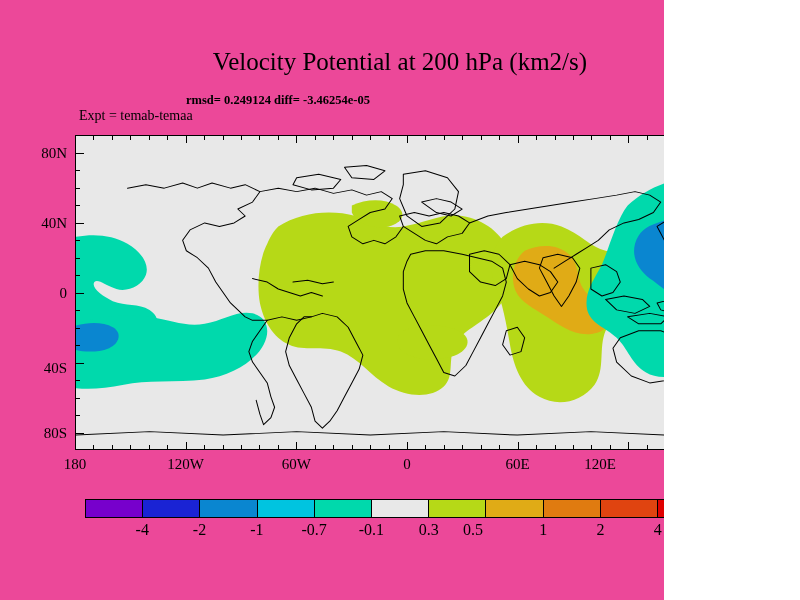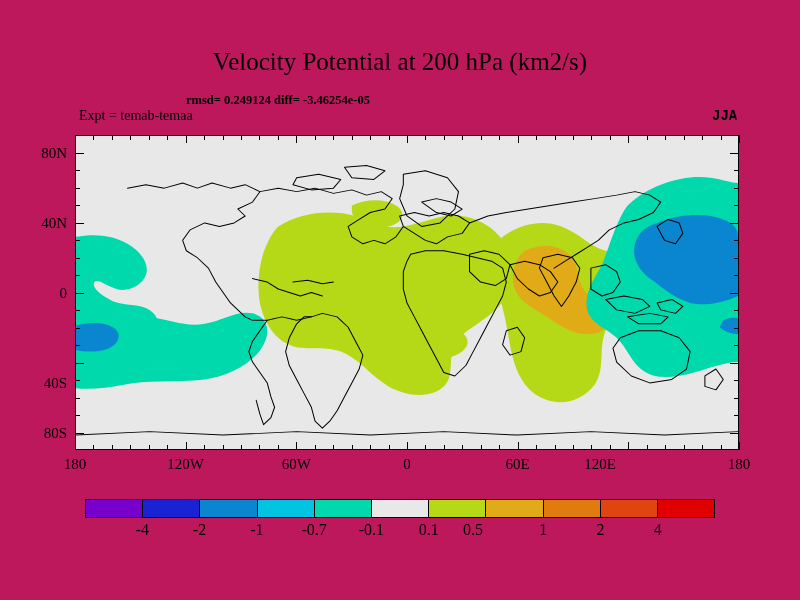--- a/index.html
+++ b/index.html
@@ -2,23 +2,23 @@
 <html><head>
 <meta charset="utf-8">
 <style>
   html, body {
     margin: 0;
     padding: 0;
     background: #ffffff;
   }
   #root {
     position: relative;
-    width: 800px;
+    width: 664px;
     height: 600px;
-    background: #be185d;
+    background: #ec4899;
     font-family: "Liberation Serif", "DejaVu Serif", serif;
     overflow: hidden;
   }
 
   
   #title {
     position: absolute;
     left: 0; top: 48px;
     width: 800px;
     text-align: center;
@@ -357,21 +357,21 @@
       <div class="xlabel" style="left: 75px;">180</div>
       <div class="xlabel" style="left: 185.667px;">120W</div>
       <div class="xlabel" style="left: 296.333px;">60W</div>
       <div class="xlabel" style="left: 407px;">0</div>
       <div class="xlabel" style="left: 517.667px;">60E</div>
       <div class="xlabel" style="left: 600px;">120E</div>
       <div class="xlabel" style="left: 739px;">180</div>
       <div class="ylabel" style="top: 152.5px; left: 19px;">80N</div>
       <div class="ylabel" style="top: 222.5px; left: 19px;">40N</div>
       <div class="ylabel" style="top: 292.5px; left: 19px;">0</div>
-      <div class="ylabel" style="top: 383px; left: 19px;">40S</div>
+      <div class="ylabel" style="top: 368px; left: 19px;">40S</div>
       <div class="ylabel" style="top: 432.5px; left: 19px;">80S</div>
     </div>
 
   <div id="cbar">
       <div title="&lt; -4" style="background: rgb(119, 0, 204);"></div>
       <div title="-4 to -2" style="background: rgb(26, 35, 212);"></div>
       <div title="-2 to -1" style="background: rgb(10, 134, 208);"></div>
       <div title="-1 to -0.5" style="background: rgb(0, 196, 224);"></div>
       <div title="-0.5 to -0.2" style="background: rgb(0, 217, 172);"></div>
       <div title="-0.2 to 0.2" style="background: rgb(232, 232, 232);"></div>
@@ -380,20 +380,20 @@
       <div title="1 to 2" style="background: rgb(224, 123, 16);"></div>
       <div title="2 to 4" style="background: rgb(224, 68, 16);"></div>
       <div title="&gt; 4" style="background: rgb(224, 0, 0);"></div>
     </div>
   <div id="cbarlabels">
       <div class="cblabel" style="left: 142.273px;">-4</div>
       <div class="cblabel" style="left: 199.545px;">-2</div>
       <div class="cblabel" style="left: 256.818px;">-1</div>
       <div class="cblabel" style="left: 314.091px;">-0.7</div>
       <div class="cblabel" style="left: 371.364px;">-0.1</div>
-      <div class="cblabel" style="left: 428.636px;">0.1</div>
+      <div class="cblabel" style="left: 428.636px;">0.3</div>
       <div class="cblabel" style="left: 473px;">0.5</div>
       <div class="cblabel" style="left: 543.182px;">1</div>
       <div class="cblabel" style="left: 600.455px;">2</div>
       <div class="cblabel" style="left: 657.727px;">4</div>
     </div>
 
 </div>
 
 </body></html>

